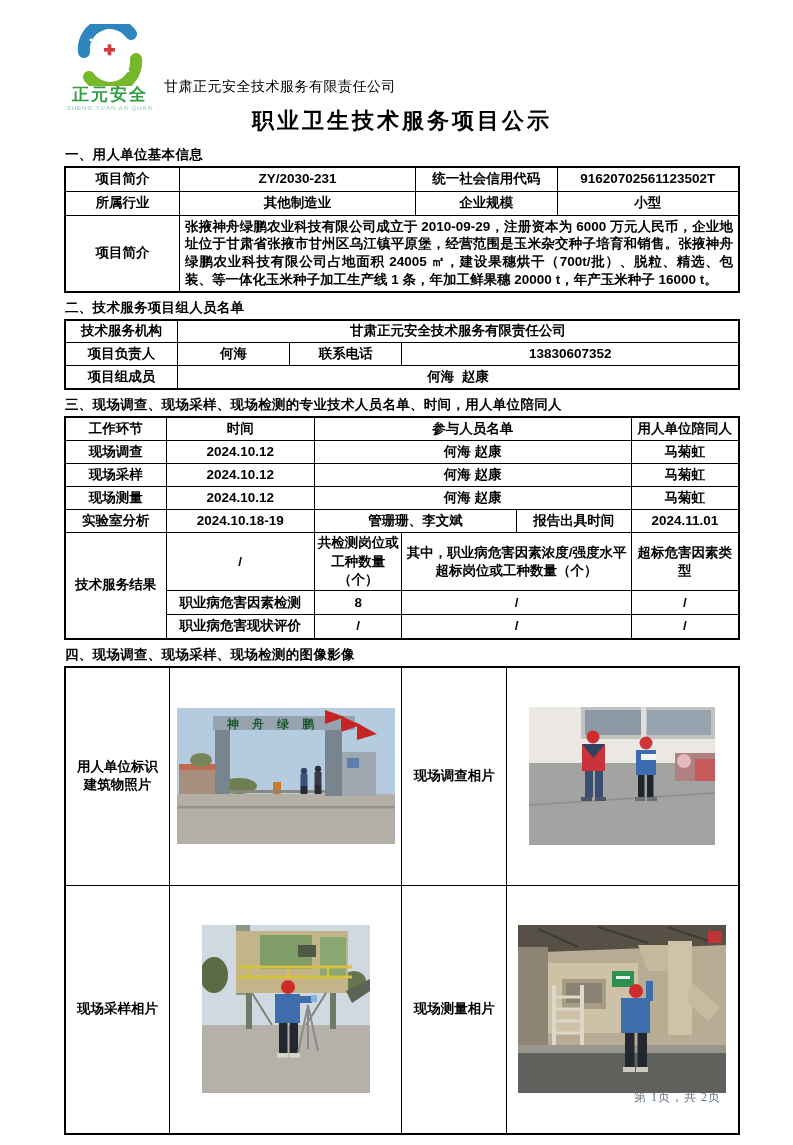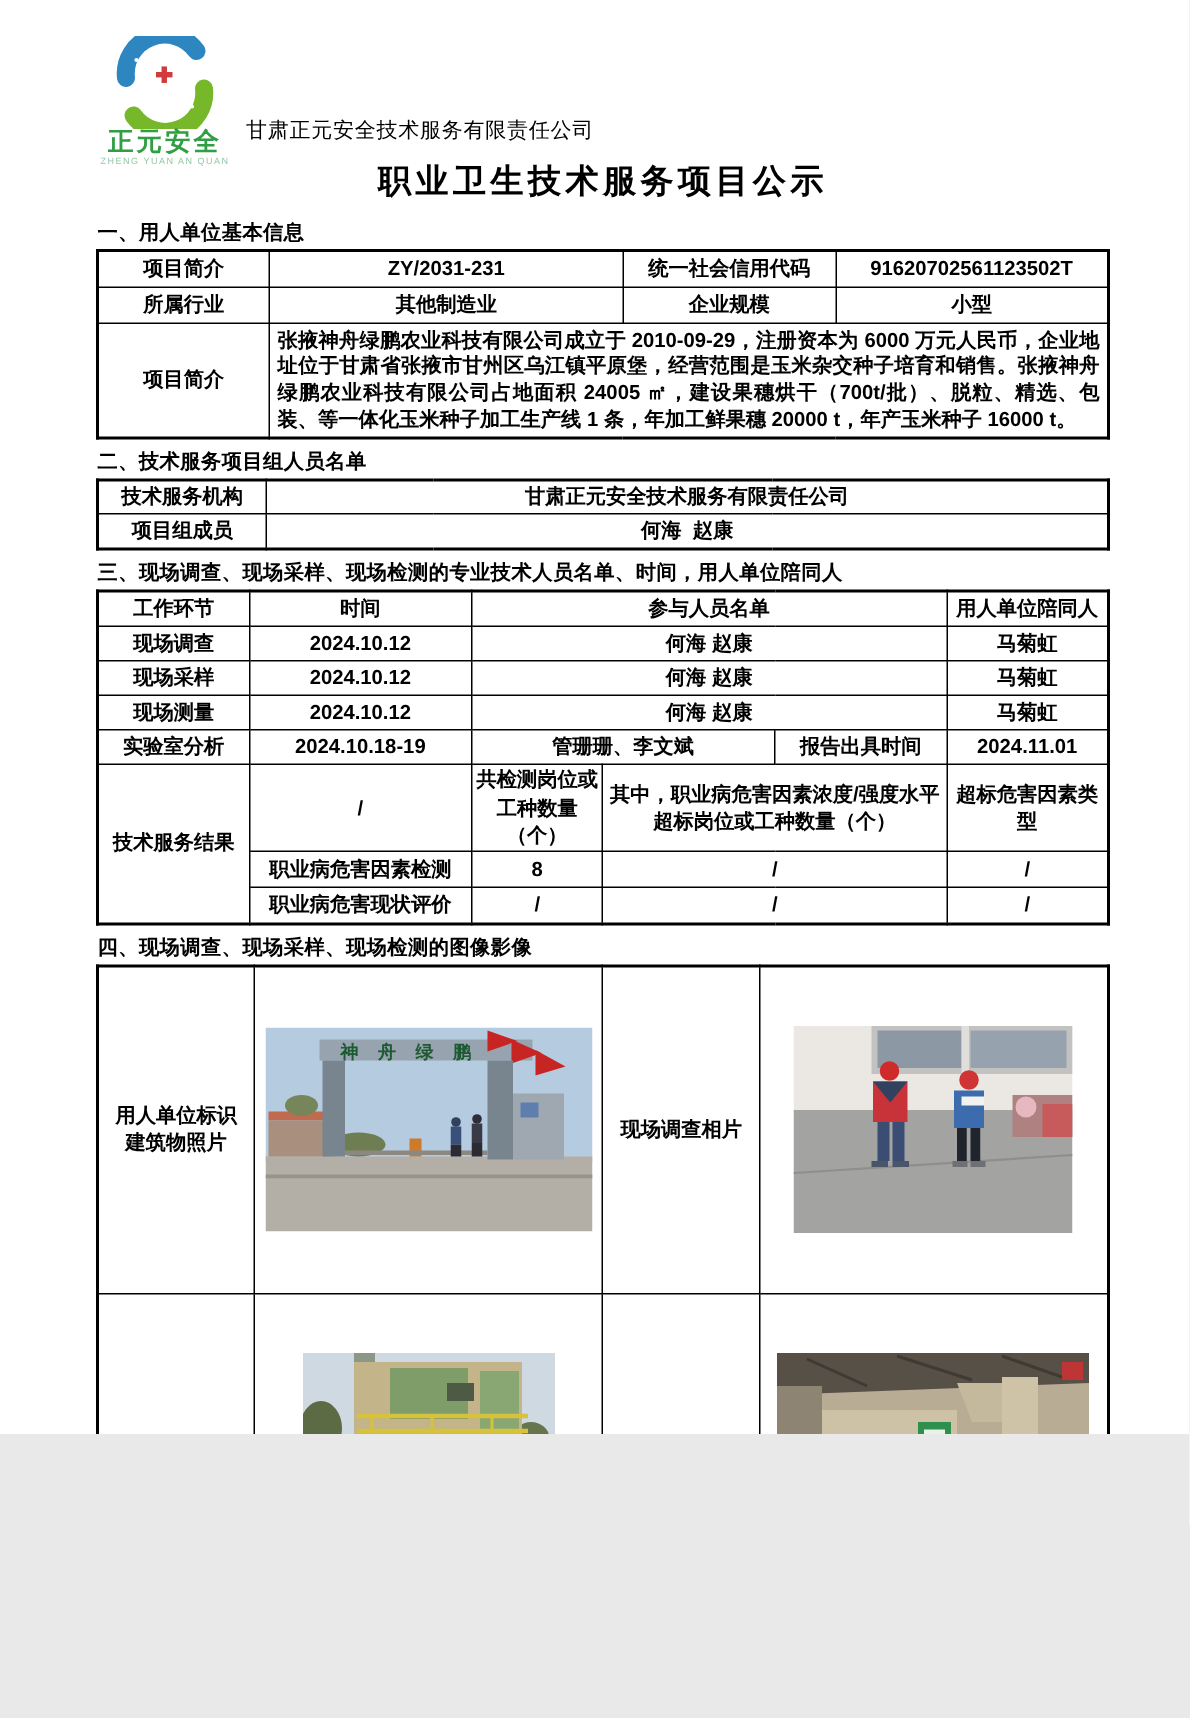--- a/index.html
+++ b/index.html
@@ -1,18 +1,18 @@
 <!DOCTYPE html>
 <html><head>
 <meta charset="utf-8">
 <style>
   * { margin:0; padding:0; box-sizing:border-box; }
   html,body { background:#e9e9e9; }
   body { font-family:"Liberation Sans","DejaVu Sans",sans-serif; color:#000; }
-  .page { position:relative; width:793px; height:956px; background:#ffffff; margin:0 auto; overflow:hidden; }
+  .page { position:relative; width:793px; height:1145px; background:#ffffff; margin:0 auto; overflow:hidden; }
   .content { position:absolute; left:64px; top:0; width:676px; }
 
   
   .header { position:relative; height:144px; }
   .logo { position:absolute; left:-10px; top:24px; width:112px; text-align:center; }
   .logo svg { display:block; margin:0 auto; }
   .logo-name { font-size:17px; font-weight:800; color:#2f9e44; letter-spacing:2px; line-height:1.05; }
   .logo-sub { font-size:6px; color:#93c9a4; letter-spacing:1px; line-height:1.4; }
   .company-name { position:absolute; left:100px; top:78px; font-size:14px; letter-spacing:0.5px; }
   .doc-title { position:absolute; left:0; top:106px; width:100%; text-align:center;
@@ -65,21 +65,21 @@
     <table>
       <colgroup>
           <col style="width:17%">
           <col style="width:35%">
           <col style="width:21%">
           <col style="width:27%">
         </colgroup>
       <tbody>
       <tr class="hr24">
         <td>项目简介</td>
-        <td>ZY/2031-231</td>
+        <td>ZY/2030-231</td>
         <td>统一社会信用代码</td>
         <td>91620702561123502T</td>
       </tr>
       <tr class="hr24">
         <td>所属行业</td>
         <td>其他制造业</td>
         <td>企业规模</td>
         <td>小型</td>
       </tr>
       <tr class="hr74">
@@ -96,20 +96,26 @@
           <col style="width:16.6%">
           <col style="width:16.7%">
           <col style="width:16.7%">
           <col style="width:16.6%">
           <col style="width:16.7%">
         </colgroup>
       <tbody>
           <tr class="hr23">
         <td>技术服务机构</td>
         <td colspan="5">甘肃正元安全技术服务有限责任公司</td>
+      </tr>
+      <tr class="hr23">
+        <td>项目负责人</td>
+        <td>何海</td>
+        <td>联系电话</td>
+        <td colspan="3">13830607352</td>
       </tr>
       <tr class="hr23">
         <td>项目组成员</td>
         <td colspan="5">何海  赵康</td>
       </tr>
     </tbody>
       </table>
 
     <div class="sec-heading">三、现场调查、现场采样、现场检测的专业技术人员名单、时间，用人单位陪同人</div>
     <table>

